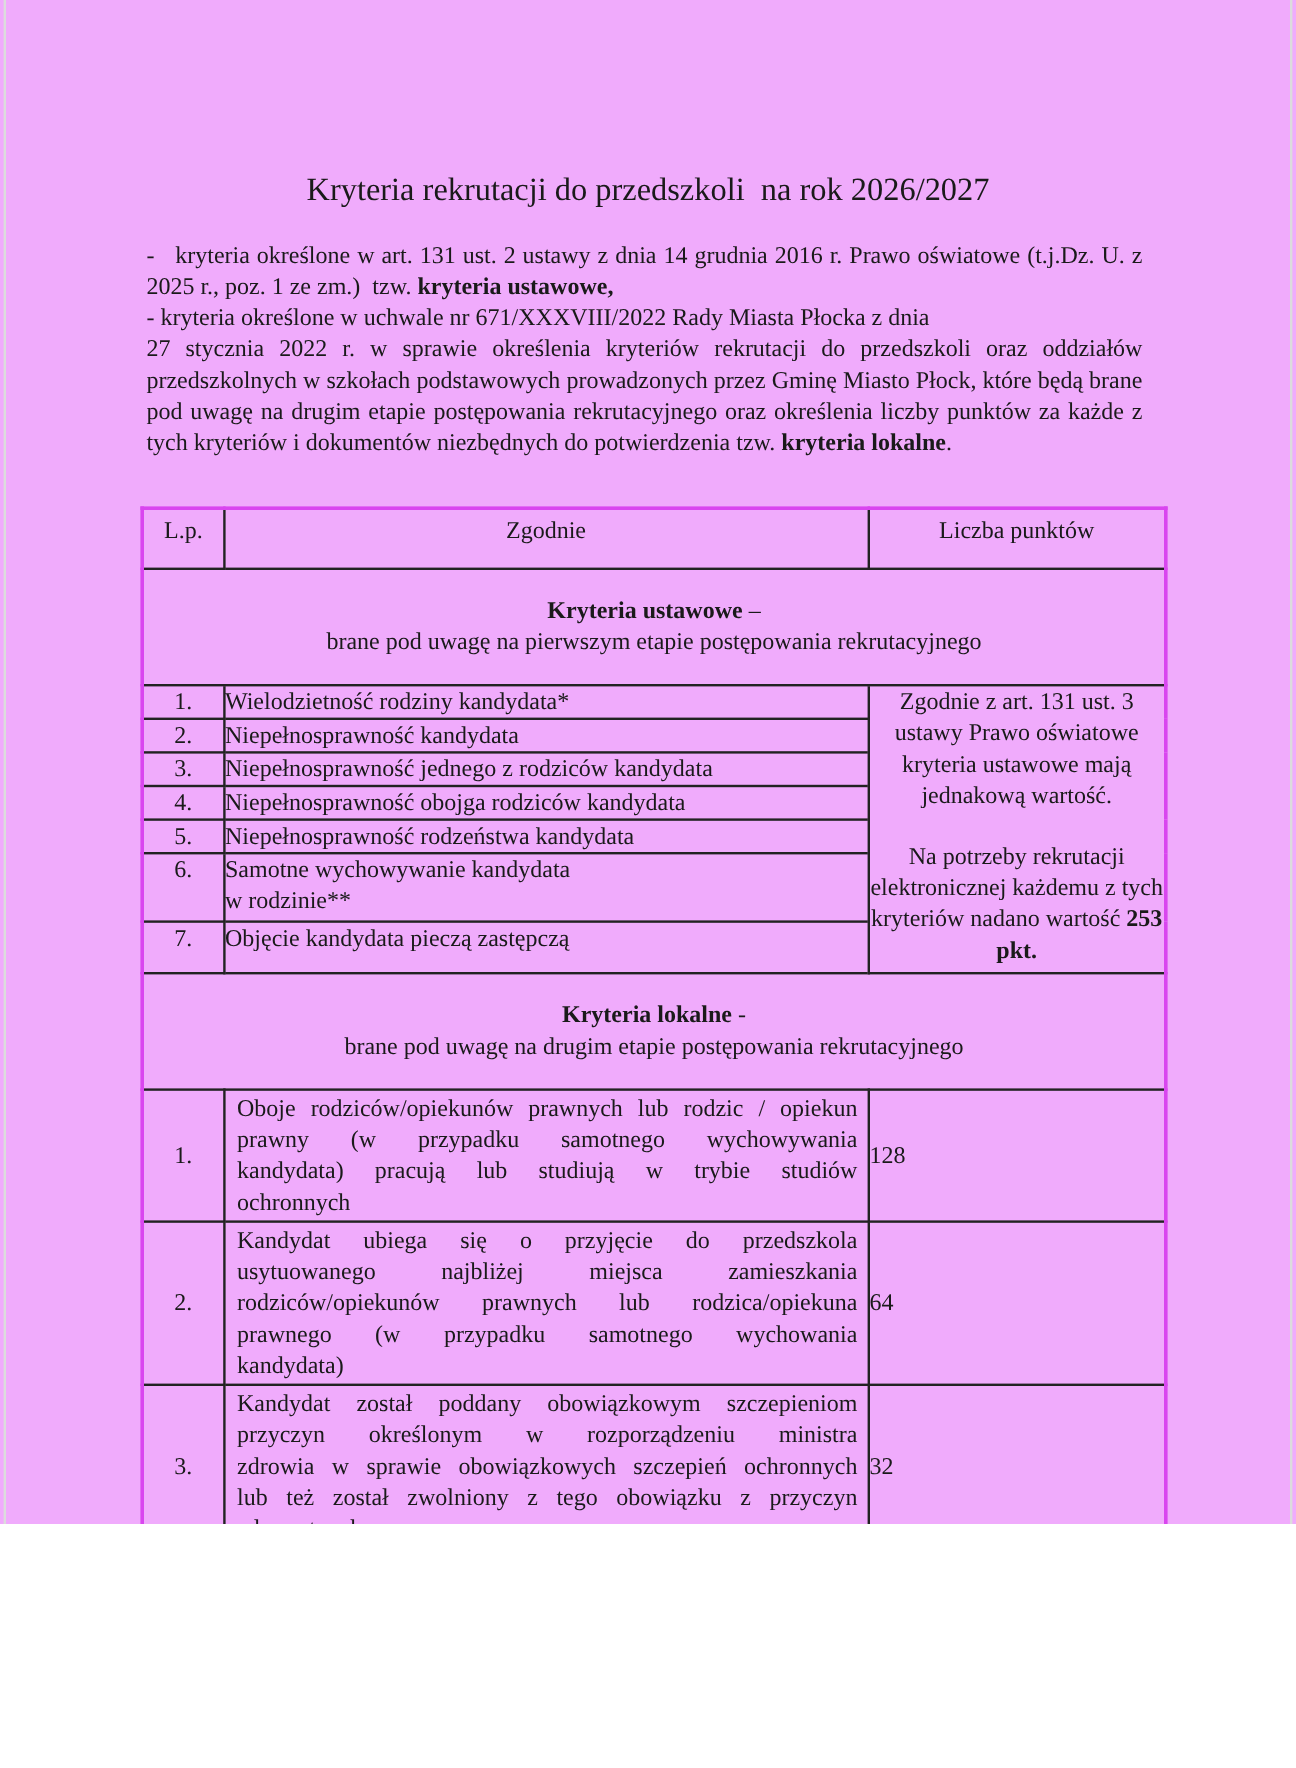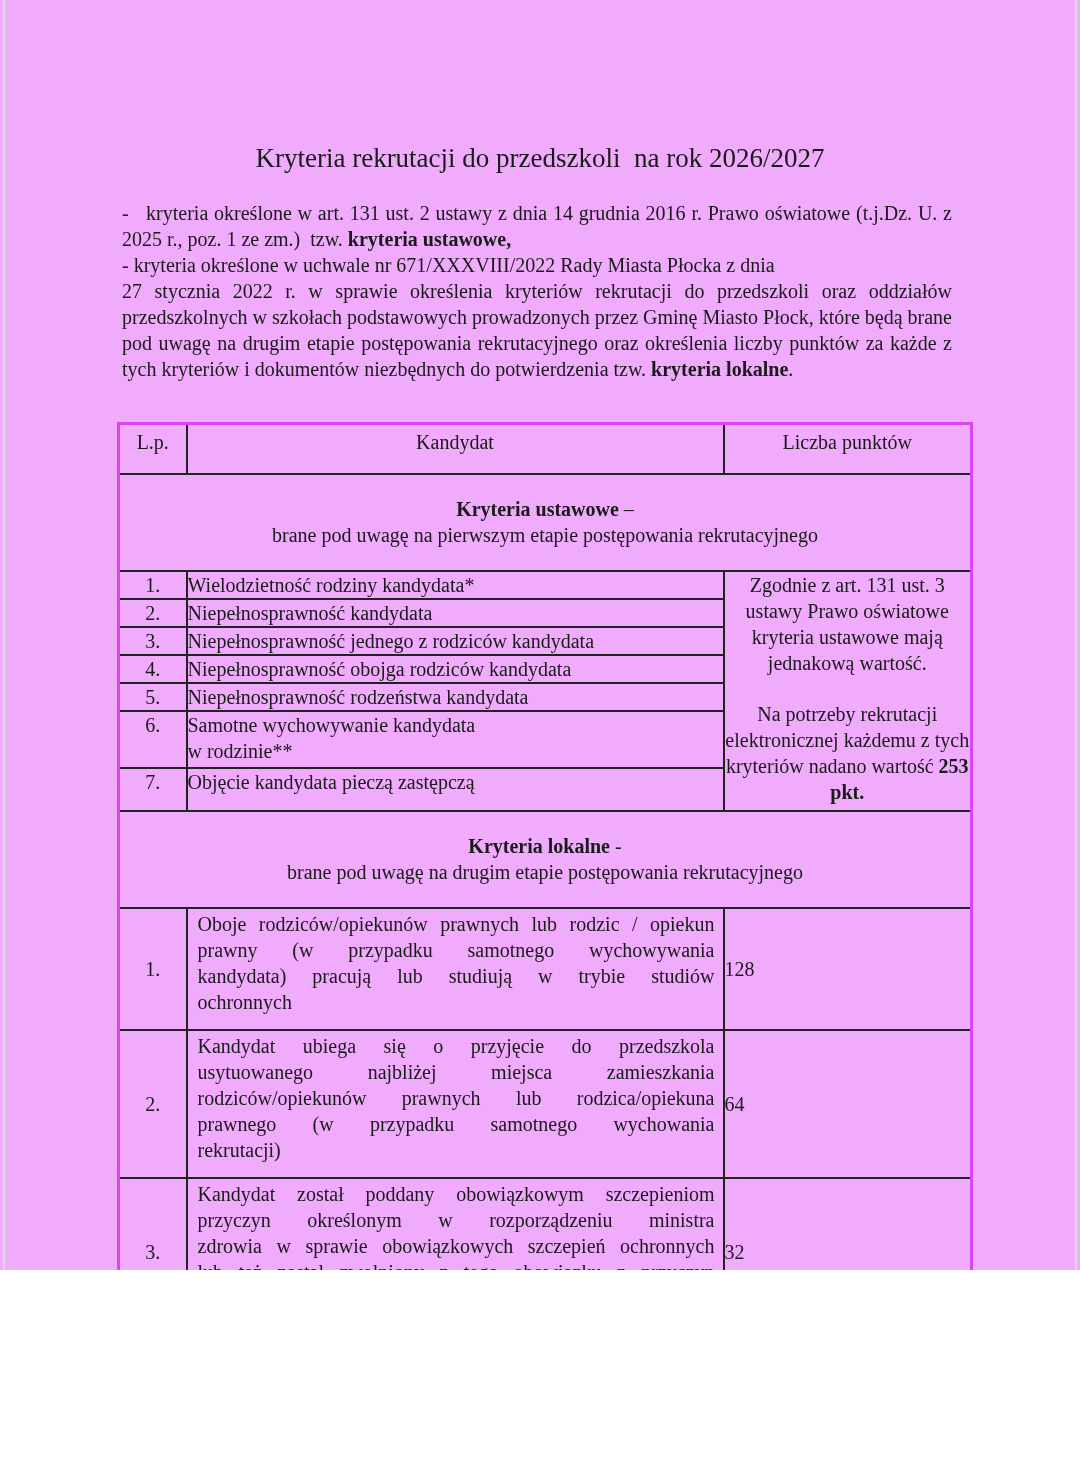--- a/index.html
+++ b/index.html
@@ -80,21 +80,21 @@
 
   td.points-merged {
     text-align:center;
     vertical-align:top;
     padding:1px 4px 2px 4px;
     line-height:25px;
   }
   td.points-merged .pp2 { margin-top:25px;text-align:center; }
 
   tr.local-row td.crit-cell {
-    padding:2px 8px 14px 10px;
+    padding:2px 8px 2px 10px;
     white-space:normal;
   }
   tr.local-row-1 { height:109px; }
   tr.local-row-2 { height:130px; }
   tr.local-row-3 { height:132px; }
   tr.local-row td.lp-cell { vertical-align:middle; }
   td.points-cell {
     text-align:left;
     vertical-align:middle;
   }
@@ -119,21 +119,21 @@
   <table class="criteria-table">
     <colgroup>
       <col class="col-lp">
         <col class="col-kryteria">
         <col class="col-punkty">
     </colgroup>
 
     <tbody>
         <tr class="head-row">
       <td>L.p.</td>
-      <td>Kandydat</td>
+      <td>Zgodnie</td>
       <td>Liczba punktów</td>
     </tr>
 
     <tr>
       <td class="section-cell" colspan="3">
         <div><b>Kryteria ustawowe</b><span> –</span></div>
         <div class="section-sub">brane pod uwagę na pierwszym etapie postępowania rekrutacyjnego</div>
       </td>
     </tr>
 
@@ -189,21 +189,21 @@
       <td class="points-cell">128</td>
     </tr>
 
     <tr class="local-row local-row-2">
       <td class="lp-cell">2.</td>
       <td class="crit-cell">
         <div class="jline">Kandydat ubiega się o przyjęcie do przedszkola</div>
         <div class="jline">usytuowanego najbliżej miejsca zamieszkania</div>
         <div class="jline">rodziców/opiekunów prawnych lub rodzica/opiekuna</div>
         <div class="jline">prawnego (w przypadku samotnego wychowania</div>
-        <div class="jlast">rekrutacji)</div>
+        <div class="jlast">kandydata)</div>
       </td>
       <td class="points-cell">64</td>
     </tr>
 
     <tr class="local-row local-row-3">
       <td class="lp-cell">3.</td>
       <td class="crit-cell">
         <div class="jline">Kandydat został poddany obowiązkowym szczepieniom</div>
         <div class="jline">przyczyn określonym w rozporządzeniu ministra</div>
         <div class="jline">zdrowia w sprawie obowiązkowych szczepień ochronnych</div>

